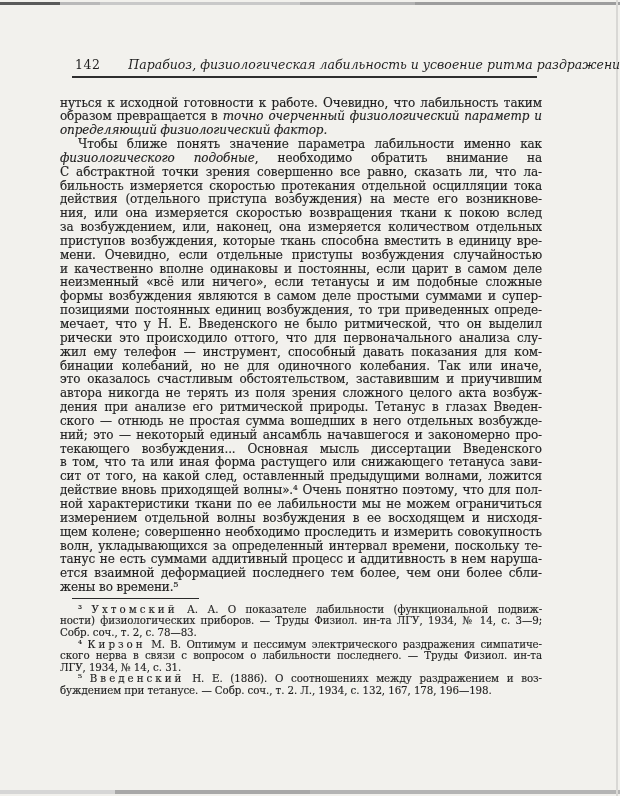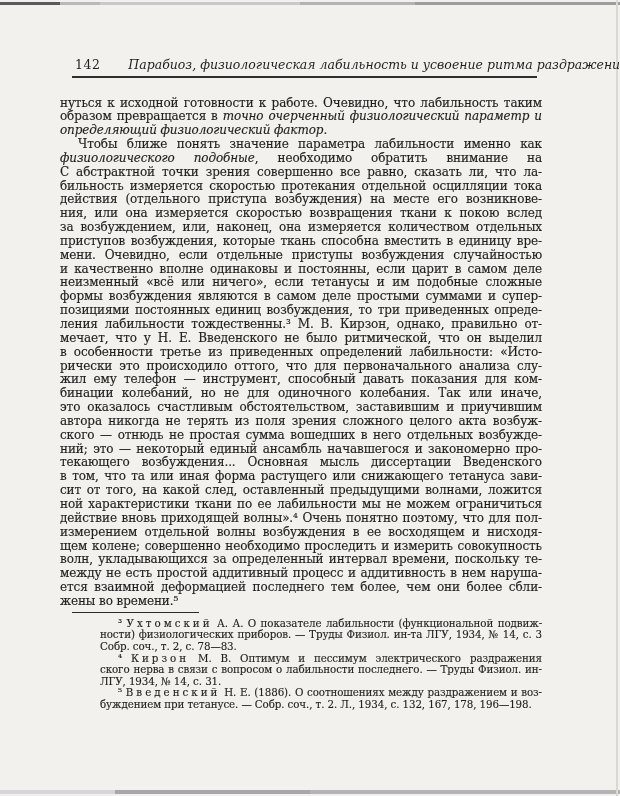--- a/index.html
+++ b/index.html
@@ -51,21 +51,21 @@
   .fns .line{height:11.6px;}
   .line.nj{text-align-last:left;}
   .line.ind{text-indent:18px;}
   .it{font-style:italic;}
   .sp{letter-spacing:3px;}
   .fn-rule{
     margin:3px 0 0 12px;width:127px;height:1px;background:#2a2a2a;
   }
   .fns{
     margin-top:5px;
-    font-size:10.3px;line-height:11.6px;margin-left:40px;
+    font-size:10.3px;line-height:11.6px;
     -webkit-text-stroke:0.12px #1f1f1f;
   }
 </style>
 </head>
 <body>
 
 <div class="page">
   <div class="edge-top"></div>
   <div class="edge-bottom"></div>
   <div class="edge-right"></div>
@@ -87,39 +87,38 @@
         <div class="line">бильность измеряется скоростью протекания отдельной осцилляции тока</div>
         <div class="line">действия (отдельного приступа возбуждения) на месте его возникнове-</div>
         <div class="line">ния, или она измеряется скоростью возвращения ткани к покою вслед</div>
         <div class="line">за возбуждением, или, наконец, она измеряется количеством отдельных</div>
         <div class="line">приступов возбуждения, которые ткань способна вместить в единицу вре-</div>
         <div class="line">мени. Очевидно, если отдельные приступы возбуждения случайностью</div>
         <div class="line">и качественно вполне одинаковы и постоянны, если царит в самом деле</div>
         <div class="line">неизменный «всё или ничего», если тетанусы и им подобные сложные</div>
         <div class="line">формы возбуждения являются в самом деле простыми суммами и супер-</div>
         <div class="line">позициями постоянных единиц возбуждения, то три приведенных опреде-</div>
-        <div class="line">ления лабильности тождественны.³ М. В. Кирзон, однако, правильно от-</div>
         <div class="line">мечает, что у Н. Е. Введенского не было ритмической, что он выделил</div>
-        <div class="line">в особенности третье из приведенных определений лабильности: «Исто-</div>
         <div class="line">рически это происходило оттого, что для первоначального анализа слу-</div>
         <div class="line">жил ему телефон — инструмент, способный давать показания для ком-</div>
         <div class="line">бинации колебаний, но не для одиночного колебания. Так или иначе,</div>
         <div class="line">это оказалось счастливым обстоятельством, заставившим и приучившим</div>
         <div class="line">автора никогда не терять из поля зрения сложного целого акта возбуж-</div>
+        <div class="line">дения при анализе его ритмической природы. Тетанус в глазах Введен-</div>
         <div class="line">ского — отнюдь не простая сумма вошедших в него отдельных возбужде-</div>
         <div class="line">ний; это — некоторый единый ансамбль начавшегося и закономерно про-</div>
         <div class="line">текающего возбуждения... Основная мысль диссертации Введенского</div>
         <div class="line">в том, что та или иная форма растущего или снижающего тетануса зави-</div>
         <div class="line">сит от того, на какой след, оставленный предыдущими волнами, ложится</div>
+        <div class="line">действие вновь приходящей волны».⁴ Очень понятно поэтому, что для пол-</div>
         <div class="line">ной характеристики ткани по ее лабильности мы не можем ограничиться</div>
-        <div class="line">действие вновь приходящей волны».⁴ Очень понятно поэтому, что для пол-</div>
         <div class="line">измерением отдельной волны возбуждения в ее восходящем и нисходя-</div>
         <div class="line">щем колене; совершенно необходимо проследить и измерить совокупность</div>
         <div class="line">волн, укладывающихся за определенный интервал времени, поскольку те-</div>
-        <div class="line">между не есть простой аддитивный процесс и аддитивность в нем наруша-</div>
+        <div class="line">танус не есть суммами аддитивный процесс и аддитивность в нем наруша-</div>
         <div class="line">ется взаимной деформацией последнего тем более, чем они более сбли-</div>
         <div class="line nj">жены во времени.⁵</div>
       </div>
 
     <div class="fn-rule"></div>
     <div class="fns" id="footnote-lines">
         <div class="line ind">³ <span class="sp">Ухтомский</span> А. А. О показателе лабильности (функциональной подвиж-</div>
         <div class="line">ности) физиологических приборов. — Труды Физиол. ин-та ЛГУ, 1934, № 14, с. 3—9;</div>
         <div class="line nj">Собр. соч., т. 2, с. 78—83.</div>
         <div class="line ind">⁴ <span class="sp">Кирзон</span> М. В. Оптимум и пессимум электрического раздражения симпатиче-</div>

